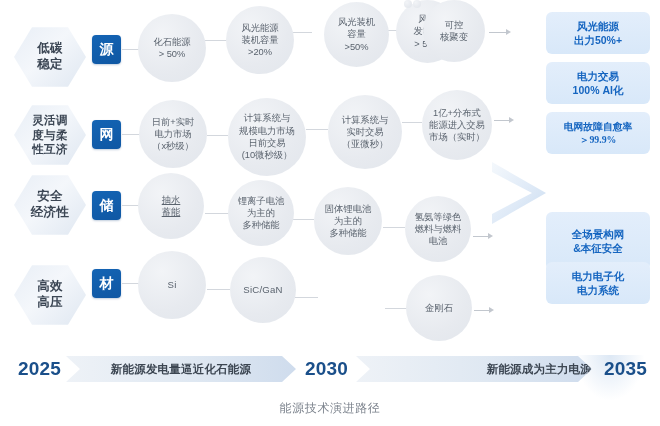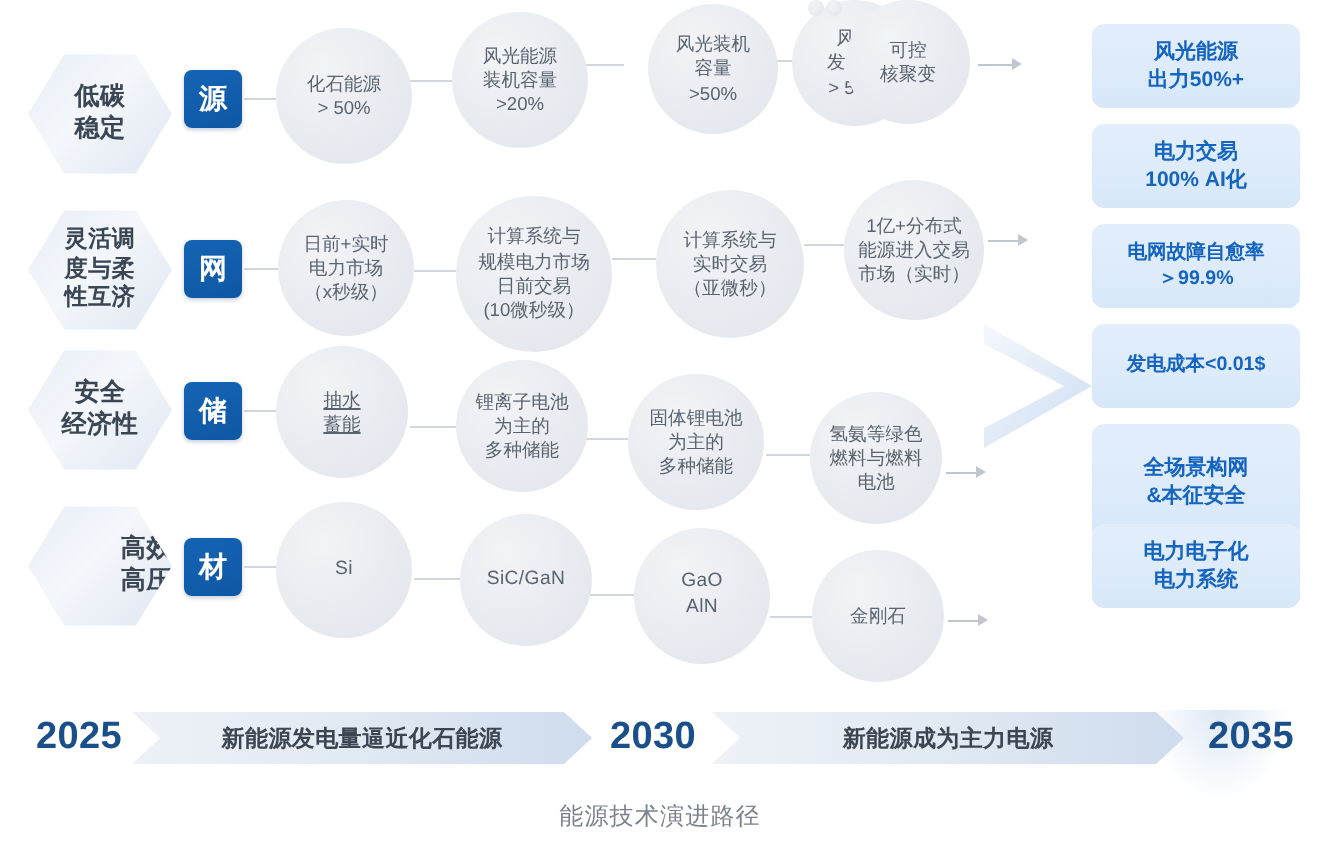--- a/index.html
+++ b/index.html
@@ -68,21 +68,21 @@
   .callout {
     position: absolute; left: 546px; width: 104px;
     border-radius: 6px;
     background: linear-gradient(180deg, #e3eefb 0%, #d8e8f9 100%);
     display: flex; align-items: center; justify-content: center;
     text-align: center;
   }
   .callout span {
     font-size: 10.5px; font-weight: 700; color: #1565c0; line-height: 1.35;
   }
-  .callout.sm span { font-size: 9.8px; }
+  .callout.sm span { font-size: 9.8px; font-family: Liberation Serif, serif; }
 
   
   .year {
     position: absolute; font-size: 19px; font-weight: 700; color: #1a4f8a;
     letter-spacing: .2px;
   }
   .tlband {
     position: absolute; height: 26px;
     background: linear-gradient(90deg, #eef2f7 0%, #dfe8f2 55%, #cfdced 100%);
     display: flex; align-items: center; justify-content: center;
@@ -183,40 +183,37 @@
   </div>
   <div class="node" style="left:314px; top:187px; width:68px; height:68px;">
     <span><i style="font-style:normal">固体锂电池</i><br><i style="font-style:normal">为主的</i><br><i style="font-style:normal">多种储能</i></span>
   </div>
   <div class="node" style="left:405px; top:196px; width:66px; height:66px;">
     <span><i style="font-style:normal">氢氨等绿色</i><br><i style="font-style:normal">燃料与燃料</i><br><i style="font-style:normal">电池</i></span>
   </div>
   <div class="arrowline" style="left:473px; top:236px; width:16px;"></div>
   <div class="arrowhead" style="left:488px; top:233px;"></div>
 
-  <div class="hex" style="left:14px; top:252px;justify-content:flex-end;">
+  <div class="hex" style="left:14px; top:264px;">
     <span><i style="font-style:normal">高效</i><br><i style="font-style:normal">高压</i></span>
   </div>
   <div class="badge" style="left:92px; top:269px;">
       <span>材</span>
     </div>
 
   <div class="link" style="left:122px; top:283px; width:18px;"></div>
   <div class="link" style="left:207px; top:289px; width:23px;"></div>
   <div class="link" style="left:295px; top:297px; width:23px;"></div>
   <div class="link" style="left:385px; top:308px; width:22px;"></div>
 
   <div class="node lat" style="left:138px; top:251px; width:68px; height:68px;">
     <span>Si</span>
   </div>
   <div class="node lat" style="left:230px; top:257px; width:66px; height:66px;">
     <span>SiC/GaN</span>
-  </div>
-  <div class="node lat" style="left:317px; top:264px; width:68px; height:68px;">
-    <span><i style="font-style:normal">GaO</i><br><i style="font-style:normal">AlN</i></span>
   </div>
   <div class="node" style="left:406px; top:275px; width:66px; height:66px;">
     <span>金刚石</span>
   </div>
   <div class="arrowline" style="left:474px; top:310px; width:16px;"></div>
   <div class="arrowhead" style="left:489px; top:307px;"></div>
 
   <div class="chevron">
     <svg width="62" height="70" viewBox="0 0 62 70">
       <defs>
@@ -232,37 +229,34 @@
 
   <div class="callout" style="top:12px; height:42px;">
     <span><i style="font-style:normal">风光能源</i><br><i style="font-style:normal">出力50%+</i></span>
   </div>
   <div class="callout" style="top:62px; height:42px;">
     <span><i style="font-style:normal">电力交易</i><br><i style="font-style:normal">100% AI化</i></span>
   </div>
   <div class="callout sm" style="top:112px; height:42px;">
     <span><i style="font-style:normal">电网故障自愈率</i><br><i style="font-style:normal">＞99.9%</i></span>
   </div>
-  <div class="callout sm" style="top:162px; height:42px;">
-    <span>发电成本&lt;0.01$</span>
-  </div>
   <div class="callout" style="top:212px; height:58px;">
     <span><i style="font-style:normal">全场景构网</i><br><i style="font-style:normal">&amp;本征安全</i></span>
   </div>
   <div class="callout" style="top:262px; height:42px;">
     <span><i style="font-style:normal">电力电子化</i><br><i style="font-style:normal">电力系统</i></span>
   </div>
 
   <div class="fade"></div>
 
   <div class="year" style="left:18px; top:358px;">2025</div>
   <div class="year" style="left:305px; top:358px;">2030</div>
   <div class="year" style="left:604px; top:358px;">2035</div>
 
   <div class="tlband" style="left:66px; top:356px; width:230px; clip-path: polygon(0 0, calc(100% - 14px) 0, 100% 50%, calc(100% - 14px) 100%, 0 100%, 14px 50%);">
     <span>新能源发电量逼近化石能源</span>
   </div>
-  <div class="tlband" style="left:356px; top:356px; width:236px; clip-path: polygon(0 0, calc(100% - 14px) 0, 100% 50%, calc(100% - 14px) 100%, 0 100%, 14px 50%);">
+  <div class="tlband" style="left:356px; top:356px; width:236px; clip-path: polygon(0 0, calc(100% - 14px) 0, 100% 50%, calc(100% - 14px) 100%, 0 100%, 14px 50%); justify-content: flex-end;">
     <span>新能源成为主力电源</span>
   </div>
 
   <div class="caption">能源技术演进路径</div>
 </div>
 
 </body></html>

